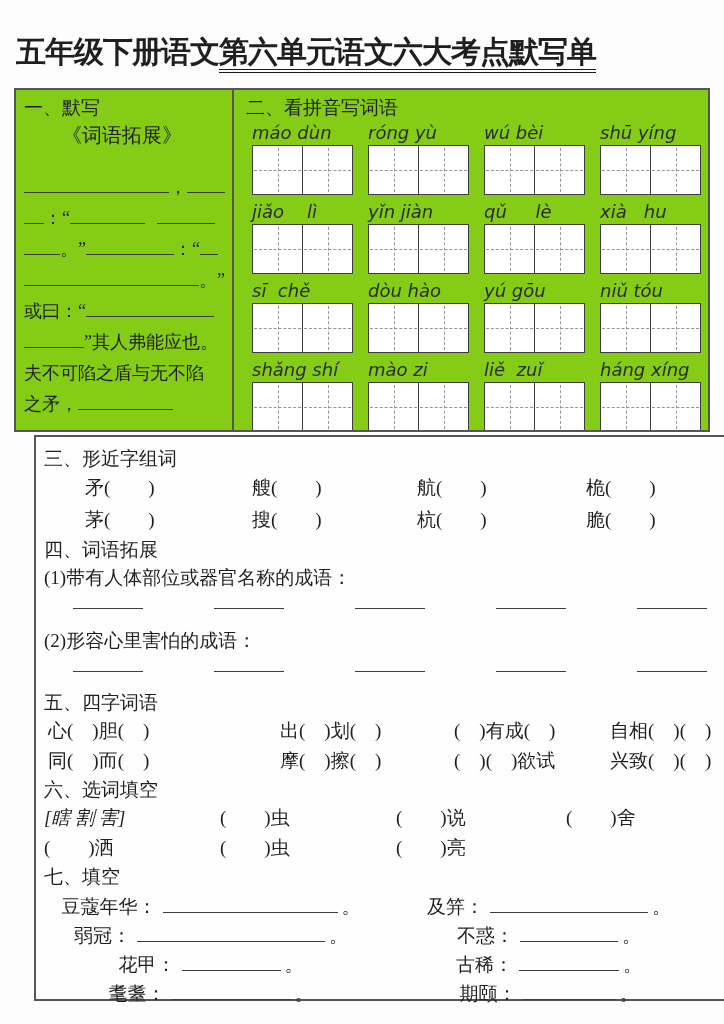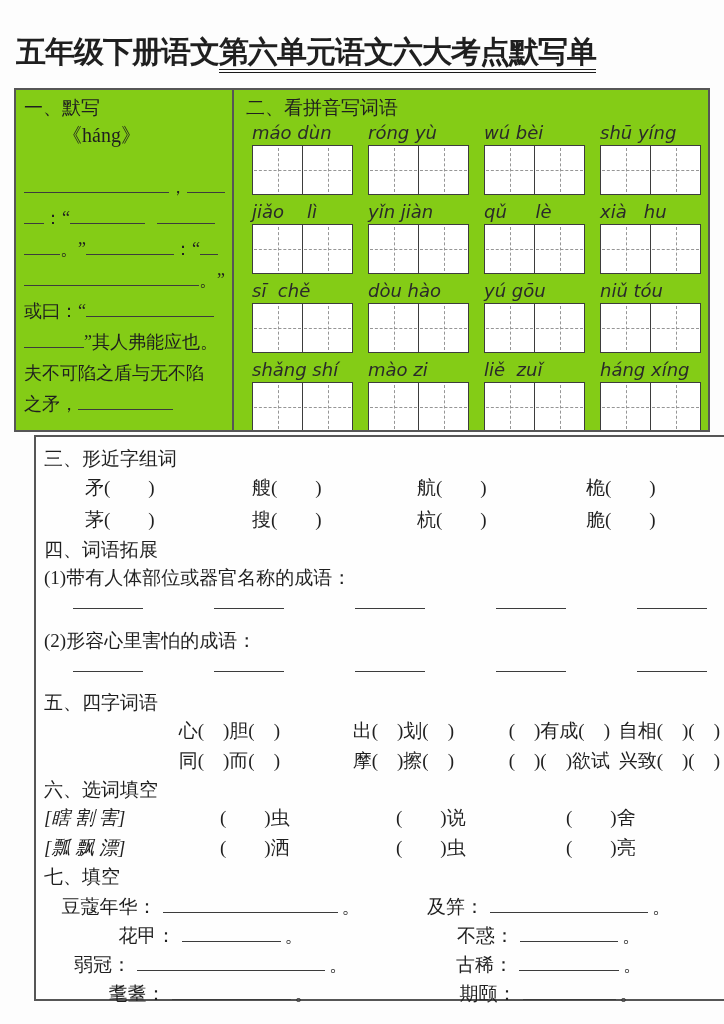--- a/index.html
+++ b/index.html
@@ -46,42 +46,42 @@
     font-size:19px;
     margin-left:20px;
   }
   .b-heading { font-size:19px; line-height:27px; white-space:nowrap; }
 
   .sim-row  { display:grid; grid-template-columns:167px 165px 169px 1fr; padding-left:41px; height:32px; line-height:32px; white-space:pre; }
   .ex-label { height:29px; line-height:29px; white-space:nowrap; }
   .ex-blanks { height:34px; padding-left:29px; white-space:nowrap; }
   .ex-blanks .blank { width:70px; margin-right:71px; }
   .ex-blanks .blank:last-child { margin-right:0; }
-  .four-row { display:grid; grid-template-columns:232px 174px 156px 1fr; padding-left:4px; height:30px; line-height:30px; white-space:pre;text-align:right; }
+  .four-row { display:grid; grid-template-columns:232px 174px 156px 1fr; padding-left:4px; height:30px; line-height:30px; white-space:pre; }
   .choose-row { display:grid; grid-template-columns:176px 176px 170px 1fr; height:30px; line-height:30px; white-space:pre; }
   .choices { font-style:italic; }
   .cell { white-space:pre; }
 
   .fill-wrap { display:flex; margin-top:2px;text-align:center; }
   .fill-col-left { width:334px; }
   .fill-col-right { flex:1; }
   .fill-row { height:29px; line-height:29px; white-space:nowrap; }
   .fill-row .blank { margin-left:6px; margin-right:4px; }
 </style>
 </head>
 <body>
 
 <div>
 
   <div class="page-title"><span>五年级下册语文</span><span class="u2">第六单元语文六大考点默写单</span></div>
 
   <div class="top-box">
     <div class="col-left">
       <div class="sec-heading">一、默写</div>
-      <div class="poem-title">《háng》</div>
+      <div class="poem-title">《词语拓展》</div>
       <div class="dict-lines">
           <div class="dict-line"><span class="blank" style="width: 145px;"></span><span class="dict-text">，</span><span class="blank" style="width: 38px;"></span></div>
           <div class="dict-line"><span class="blank" style="width: 20px;"></span><span class="dict-text">：“</span><span class="blank" style="width: 75px;"></span><span class="gap" style="width: 12px;"></span><span class="blank" style="width: 58px;"></span></div>
           <div class="dict-line"><span class="blank" style="width: 36px;"></span><span class="dict-text">。”</span><span class="blank" style="width: 88px;"></span><span class="dict-text">：“</span><span class="blank" style="width: 18px;"></span></div>
           <div class="dict-line"><span class="blank" style="width: 175px;"></span><span class="dict-text">。”</span></div>
           <div class="dict-line"><span class="dict-text">或曰：“</span><span class="blank" style="width: 128px;"></span></div>
           <div class="dict-line"><span class="blank" style="width: 60px;"></span><span class="dict-text">”其人弗能应也。</span></div>
           <div class="dict-line"><span class="dict-text">夫不可陷之盾与无不陷</span></div>
           <div class="dict-line"><span class="dict-text">之矛，</span><span class="blank" style="width: 95px;"></span></div>
         </div>
@@ -162,29 +162,29 @@
 
     <div class="b-heading">五、四字词语</div>
     <div>
         <div class="four-row"><span class="cell">心(　)胆(　)</span><span class="cell">出(　)划(　)</span><span class="cell">(　)有成(　)</span><span class="cell">自相(　)(　)</span></div>
         <div class="four-row"><span class="cell">同(　)而(　)</span><span class="cell">摩(　)擦(　)</span><span class="cell">(　)(　)欲试</span><span class="cell">兴致(　)(　)</span></div>
       </div>
 
     <div class="b-heading">六、选词填空</div>
     <div>
         <div class="choose-row"><span class="choices">[瞎 割 害]</span><span class="cell">(　　)虫</span><span class="cell">(　　)说</span><span class="cell">(　　)舍</span></div>
-        <div class="choose-row"><span class="choices">[瓢 飘 漂]</span><span class="cell">(　　)洒</span><span class="cell">(　　)虫</span><span class="cell">(　　)亮</span></div>
+        <div class="choose-row"><span class="cell">(　　)洒</span><span class="cell">(　　)虫</span><span class="cell">(　　)亮</span></div>
       </div>
 
     <div class="b-heading">七、填空</div>
     <div class="fill-wrap">
       <div class="fill-col-left">
           <div class="fill-row"><span class="fill-label">豆蔻年华：</span><span class="blank" style="width: 175px;"></span><span class="fill-period">。</span></div>
+          <div class="fill-row"><span class="fill-label">弱冠：</span><span class="blank" style="width: 188px;"></span><span class="fill-period">。</span></div>
           <div class="fill-row"><span class="fill-label">花甲：</span><span class="blank" style="width: 99px;"></span><span class="fill-period">。</span></div>
-          <div class="fill-row"><span class="fill-label">弱冠：</span><span class="blank" style="width: 188px;"></span><span class="fill-period">。</span></div>
           <div class="fill-row"><span class="fill-label">耄耋：</span><span class="blank" style="width: 119px;"></span><span class="fill-period">。</span></div>
         </div>
       <div class="fill-col-right">
           <div class="fill-row"><span class="fill-label">及笄：</span><span class="blank" style="width: 158px;"></span><span class="fill-period">。</span></div>
           <div class="fill-row"><span class="fill-label">不惑：</span><span class="blank" style="width: 98px;"></span><span class="fill-period">。</span></div>
           <div class="fill-row"><span class="fill-label">古稀：</span><span class="blank" style="width: 100px;"></span><span class="fill-period">。</span></div>
           <div class="fill-row"><span class="fill-label">期颐：</span><span class="blank" style="width: 93px;"></span><span class="fill-period">。</span></div>
         </div>
     </div>
   </div>

